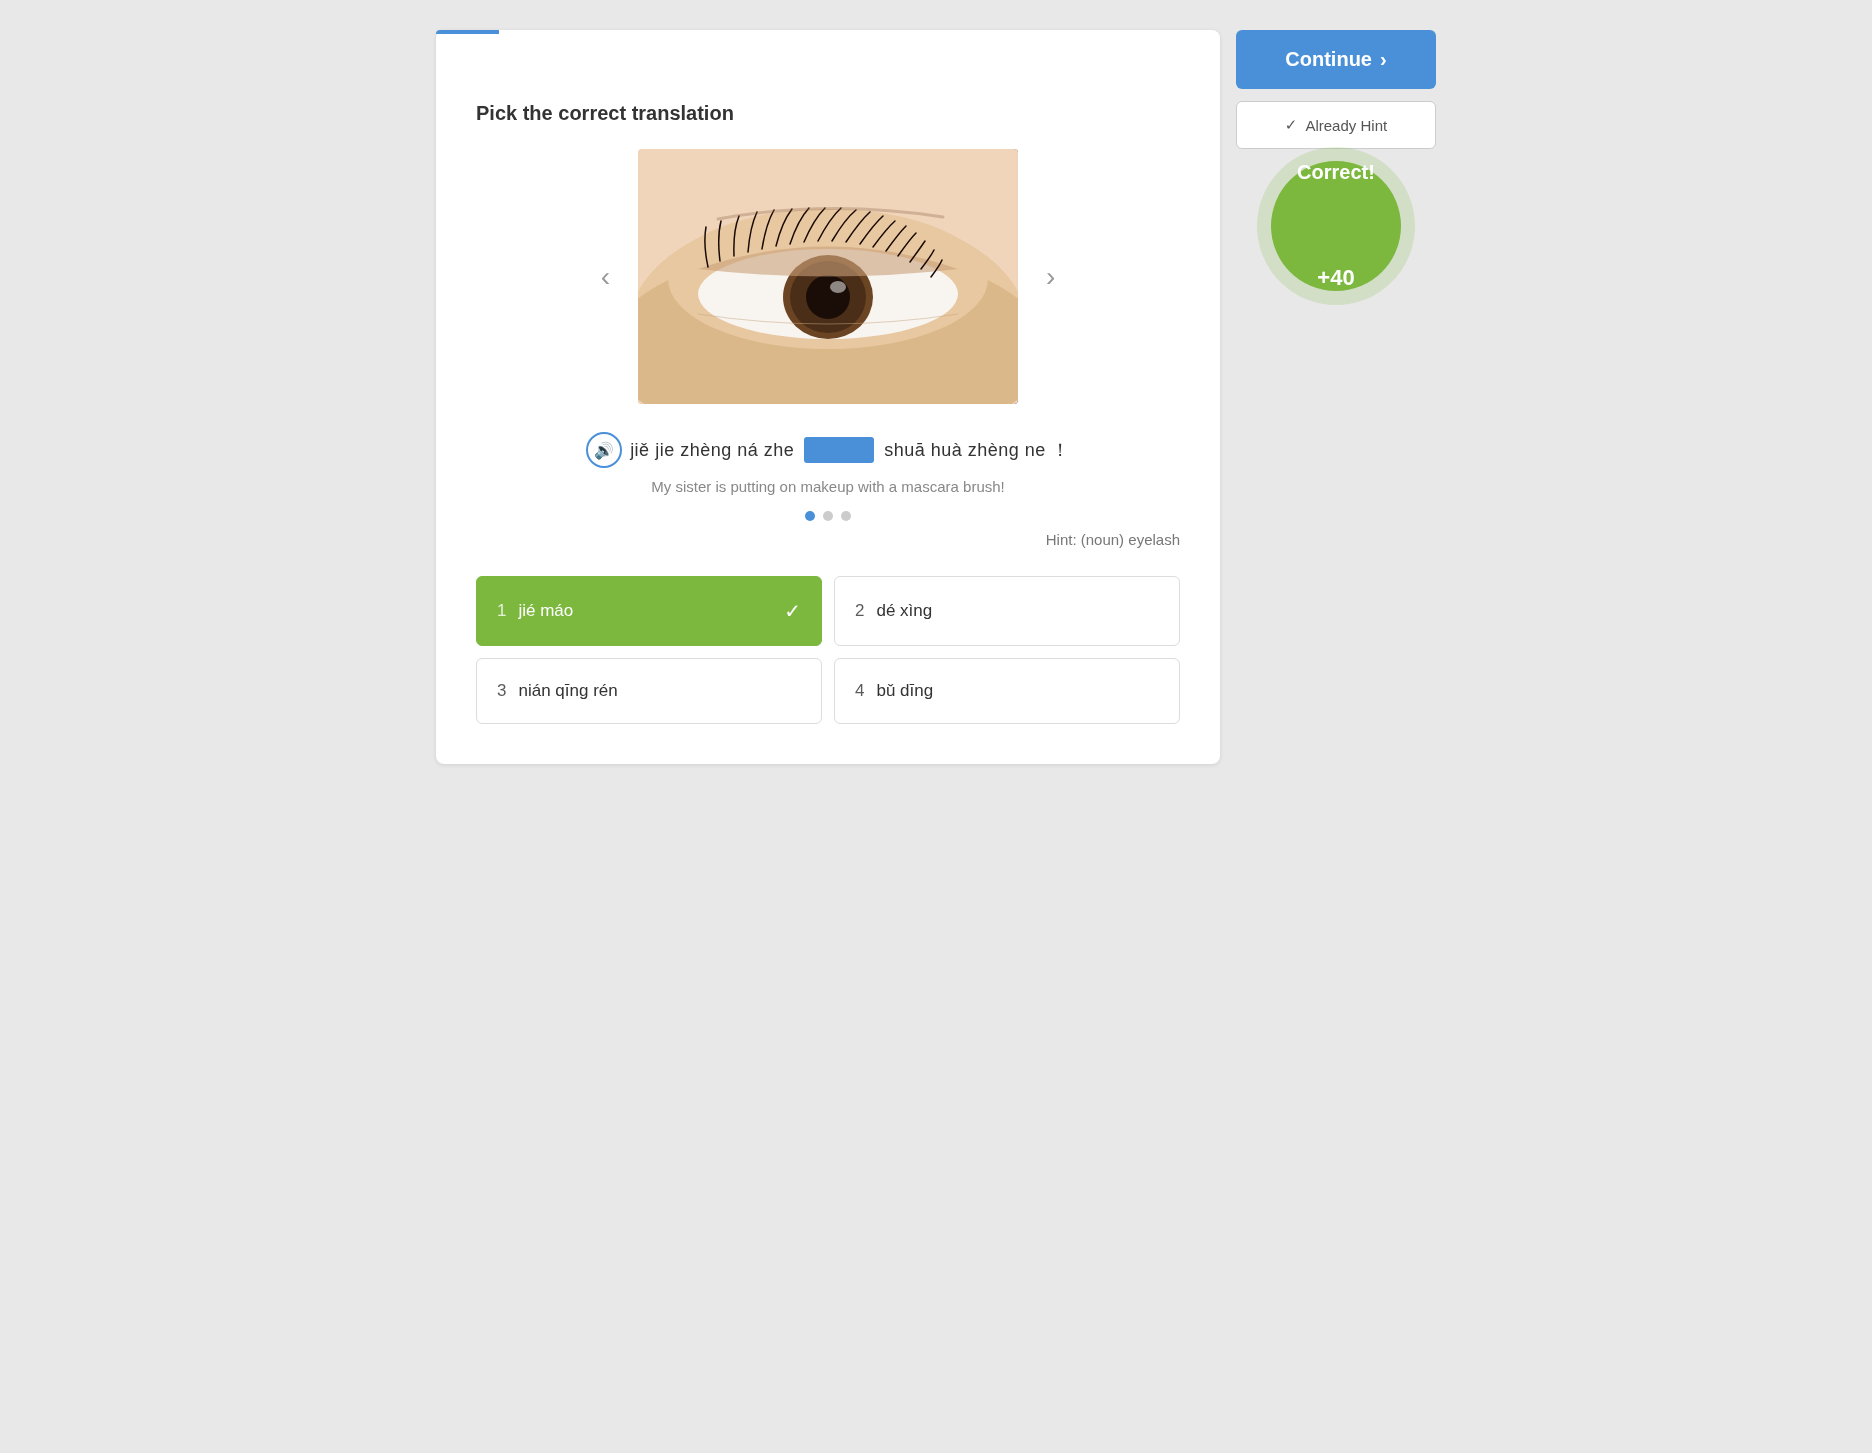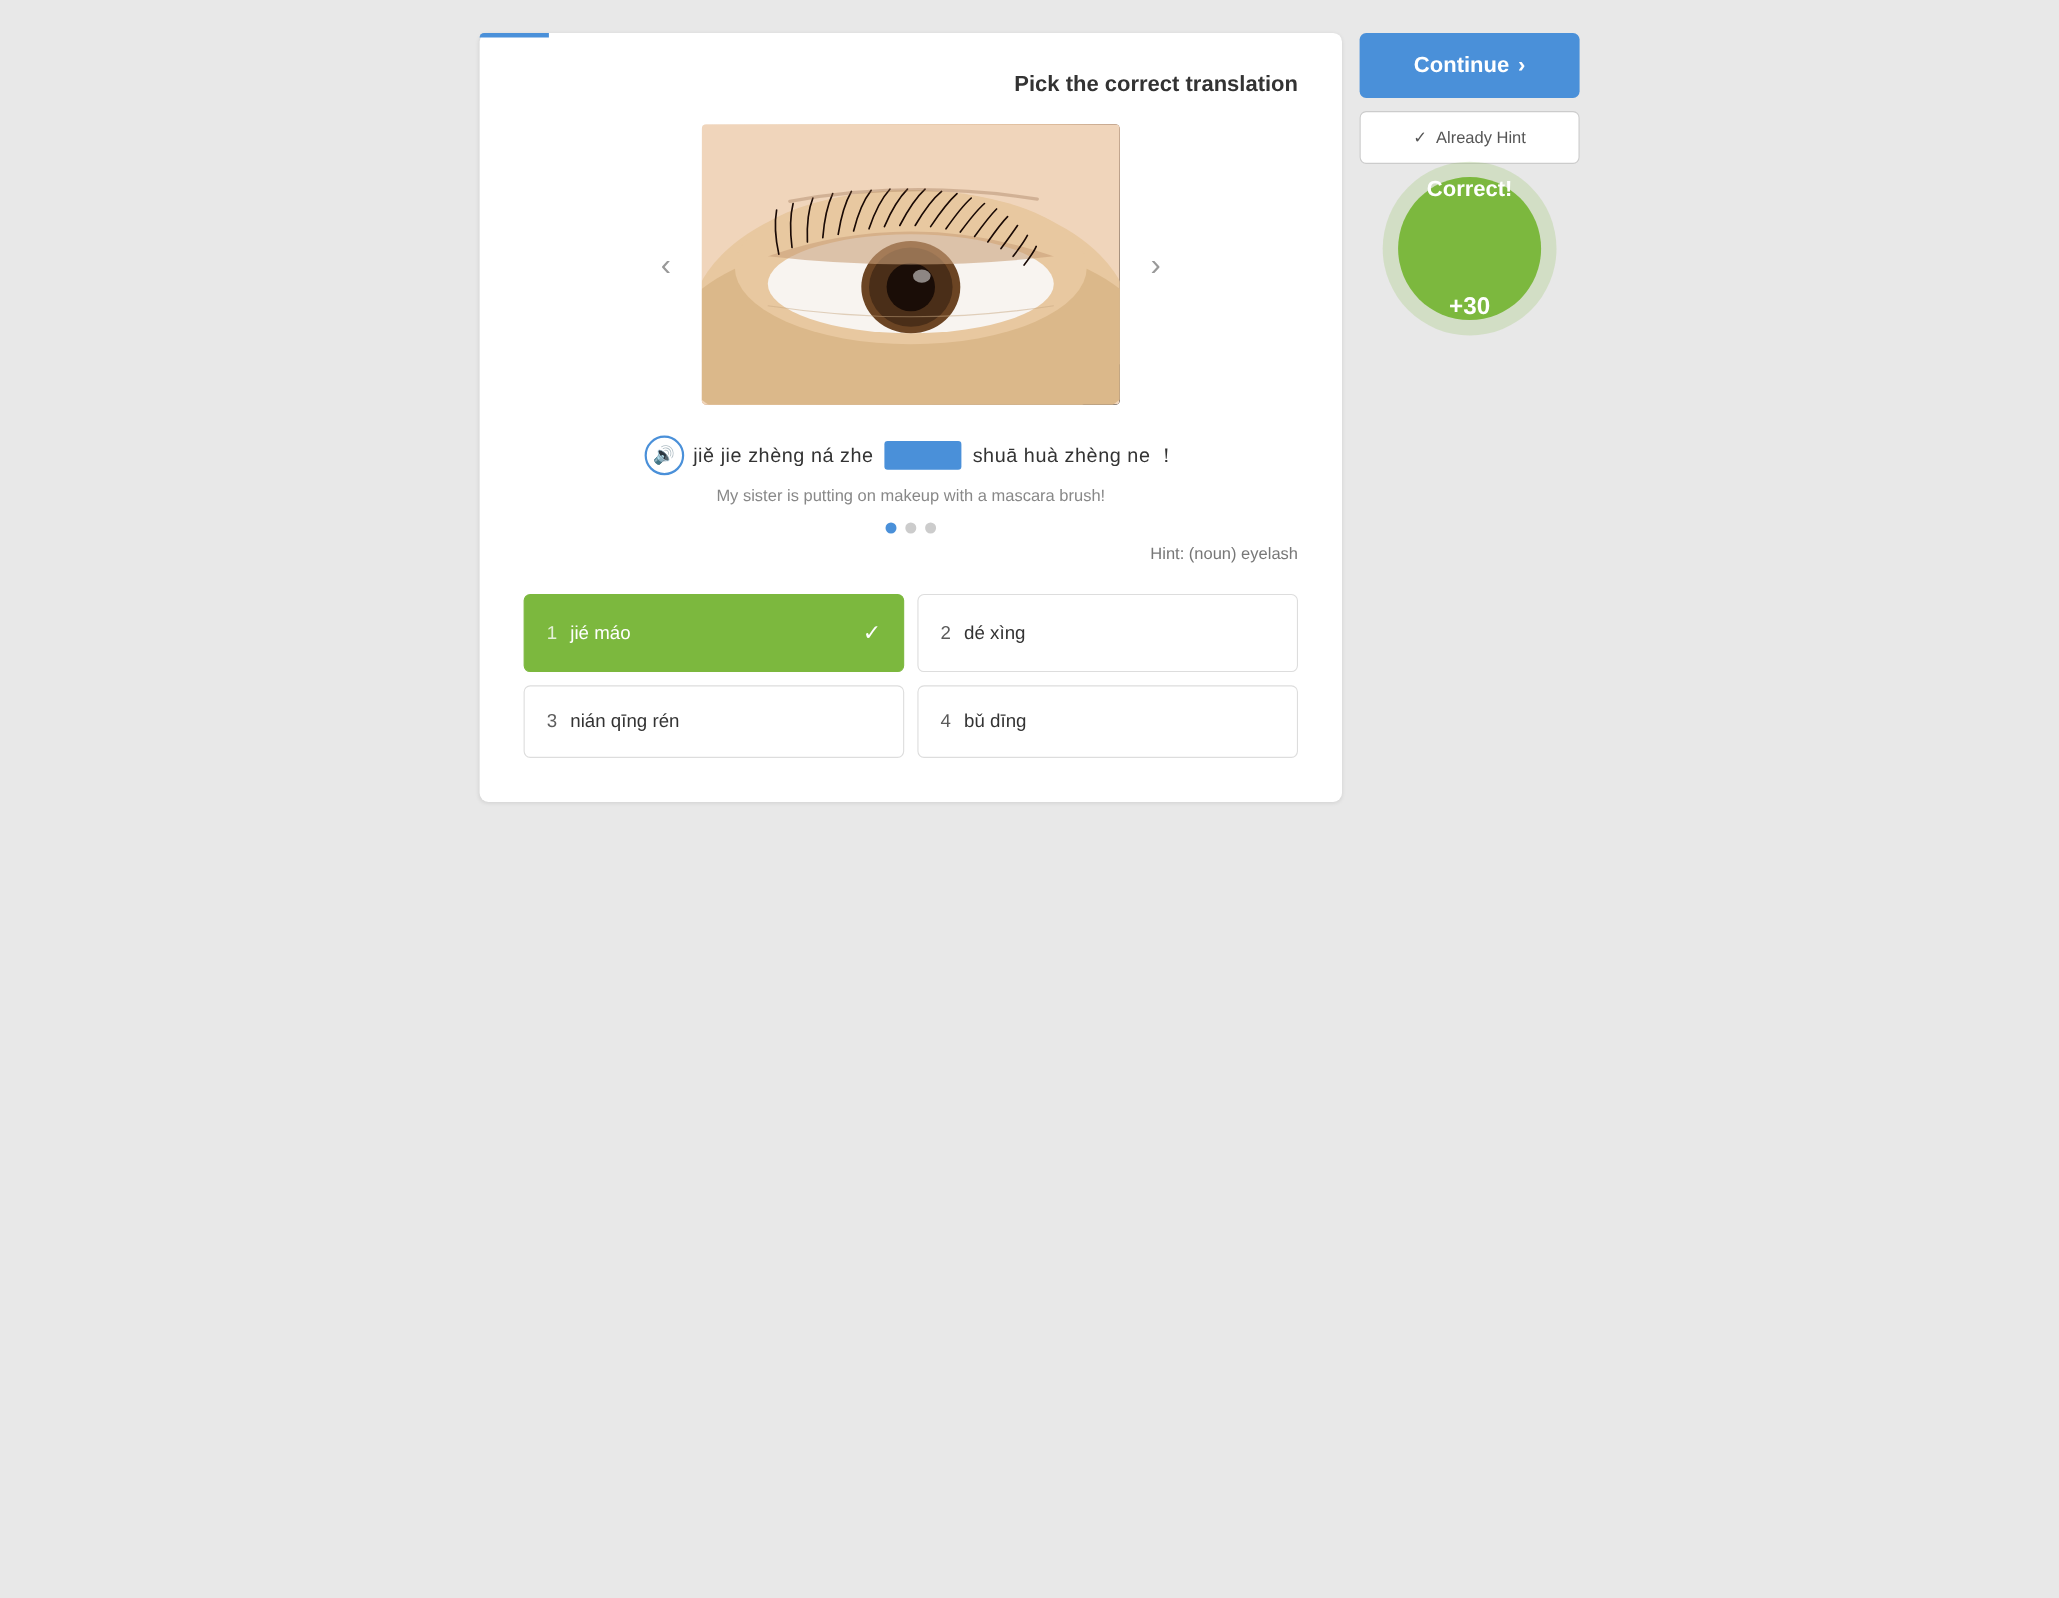--- a/index.html
+++ b/index.html
@@ -28,25 +28,26 @@
     }
     .progress-bar-top {
       position: absolute;
       top: 0; left: 0;
       width: 8%;
       height: 4px;
       background: #4a90d9;
       border-radius: 4px 0 0 0;
     }
     .question-title {
-      text-align: right;
+      text-align: left;
       font-size: 20px;
       font-weight: 700;
       color: #333;
       margin-bottom: 24px;
+      margin-top: 36px;
     }
     .image-section {
       display: flex;
       align-items: center;
       justify-content: center;
       gap: 20px;
       margin-bottom: 28px;
     }
     .nav-arrow {
       font-size: 28px;
@@ -331,16 +332,16 @@
       <span>›</span>
     </button>
 
     <button class="already-know-btn">
       <span>✓</span>
       <span>Already Hint</span>
     </button>
 
     <div class="correct-badge">
       <span class="correct-label">Correct!</span>
-      <span class="correct-points">+30</span>
+      <span class="correct-points">+40</span>
     </div>
   </div>
 </div>
 
 </body></html>

